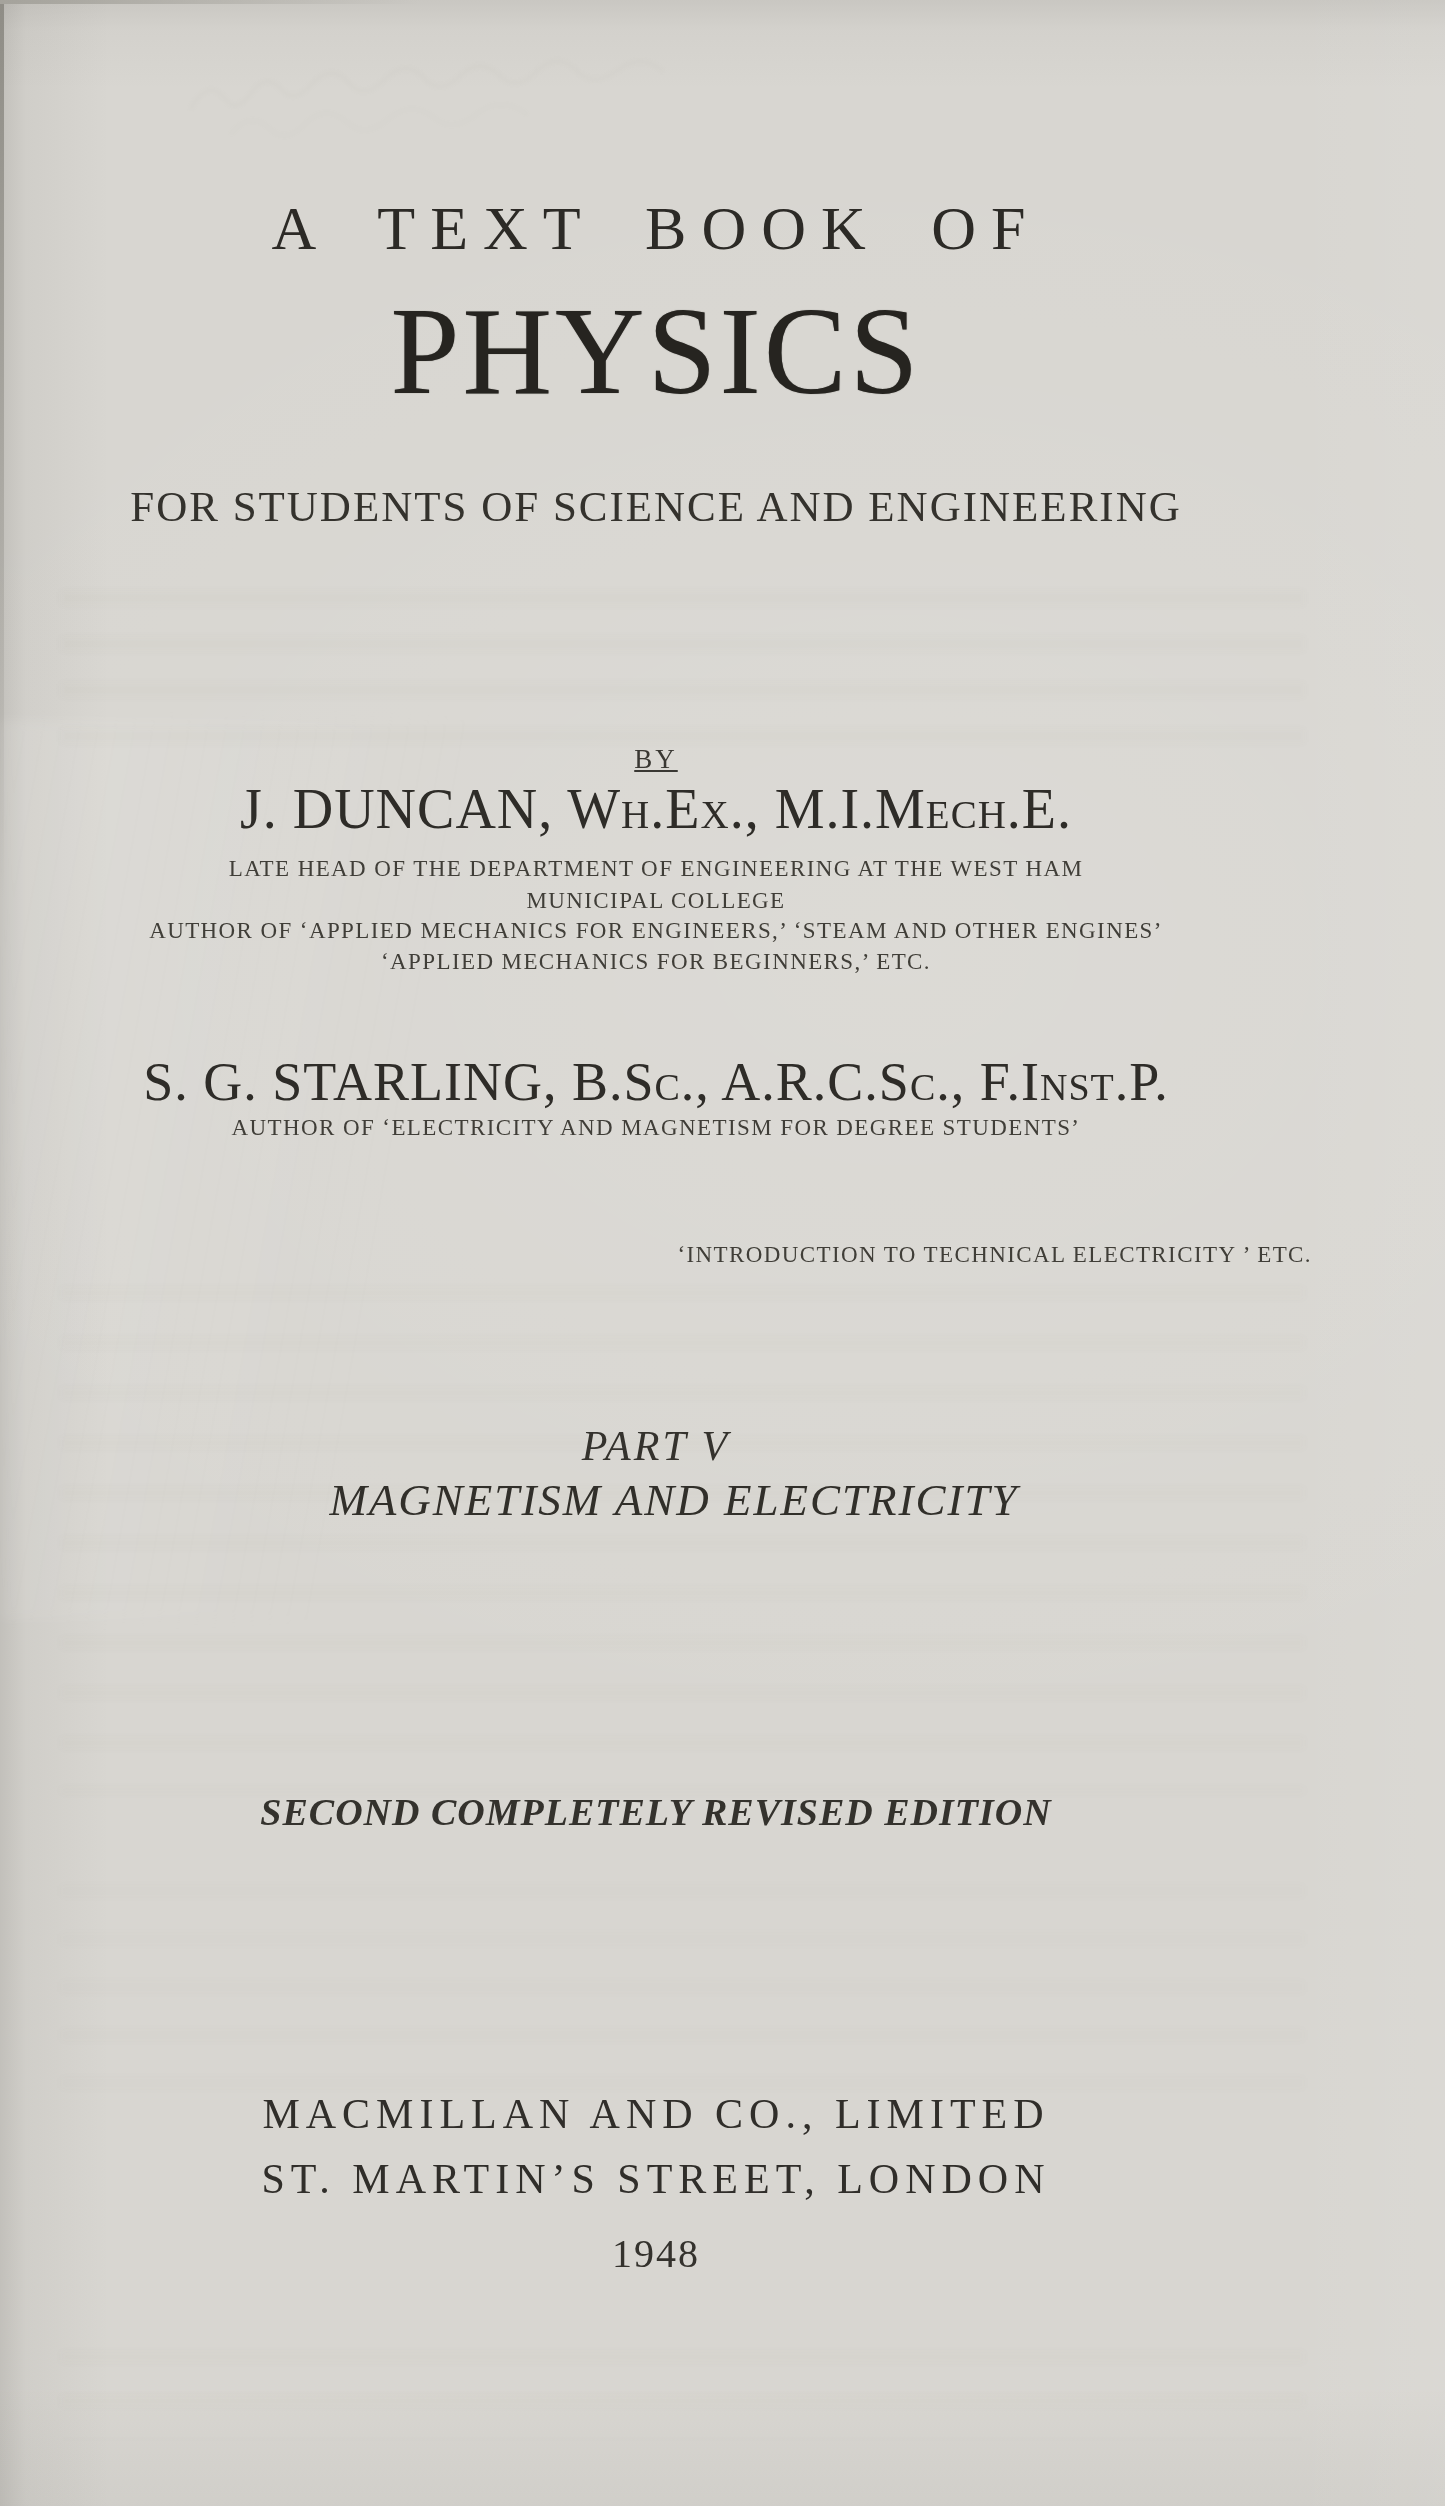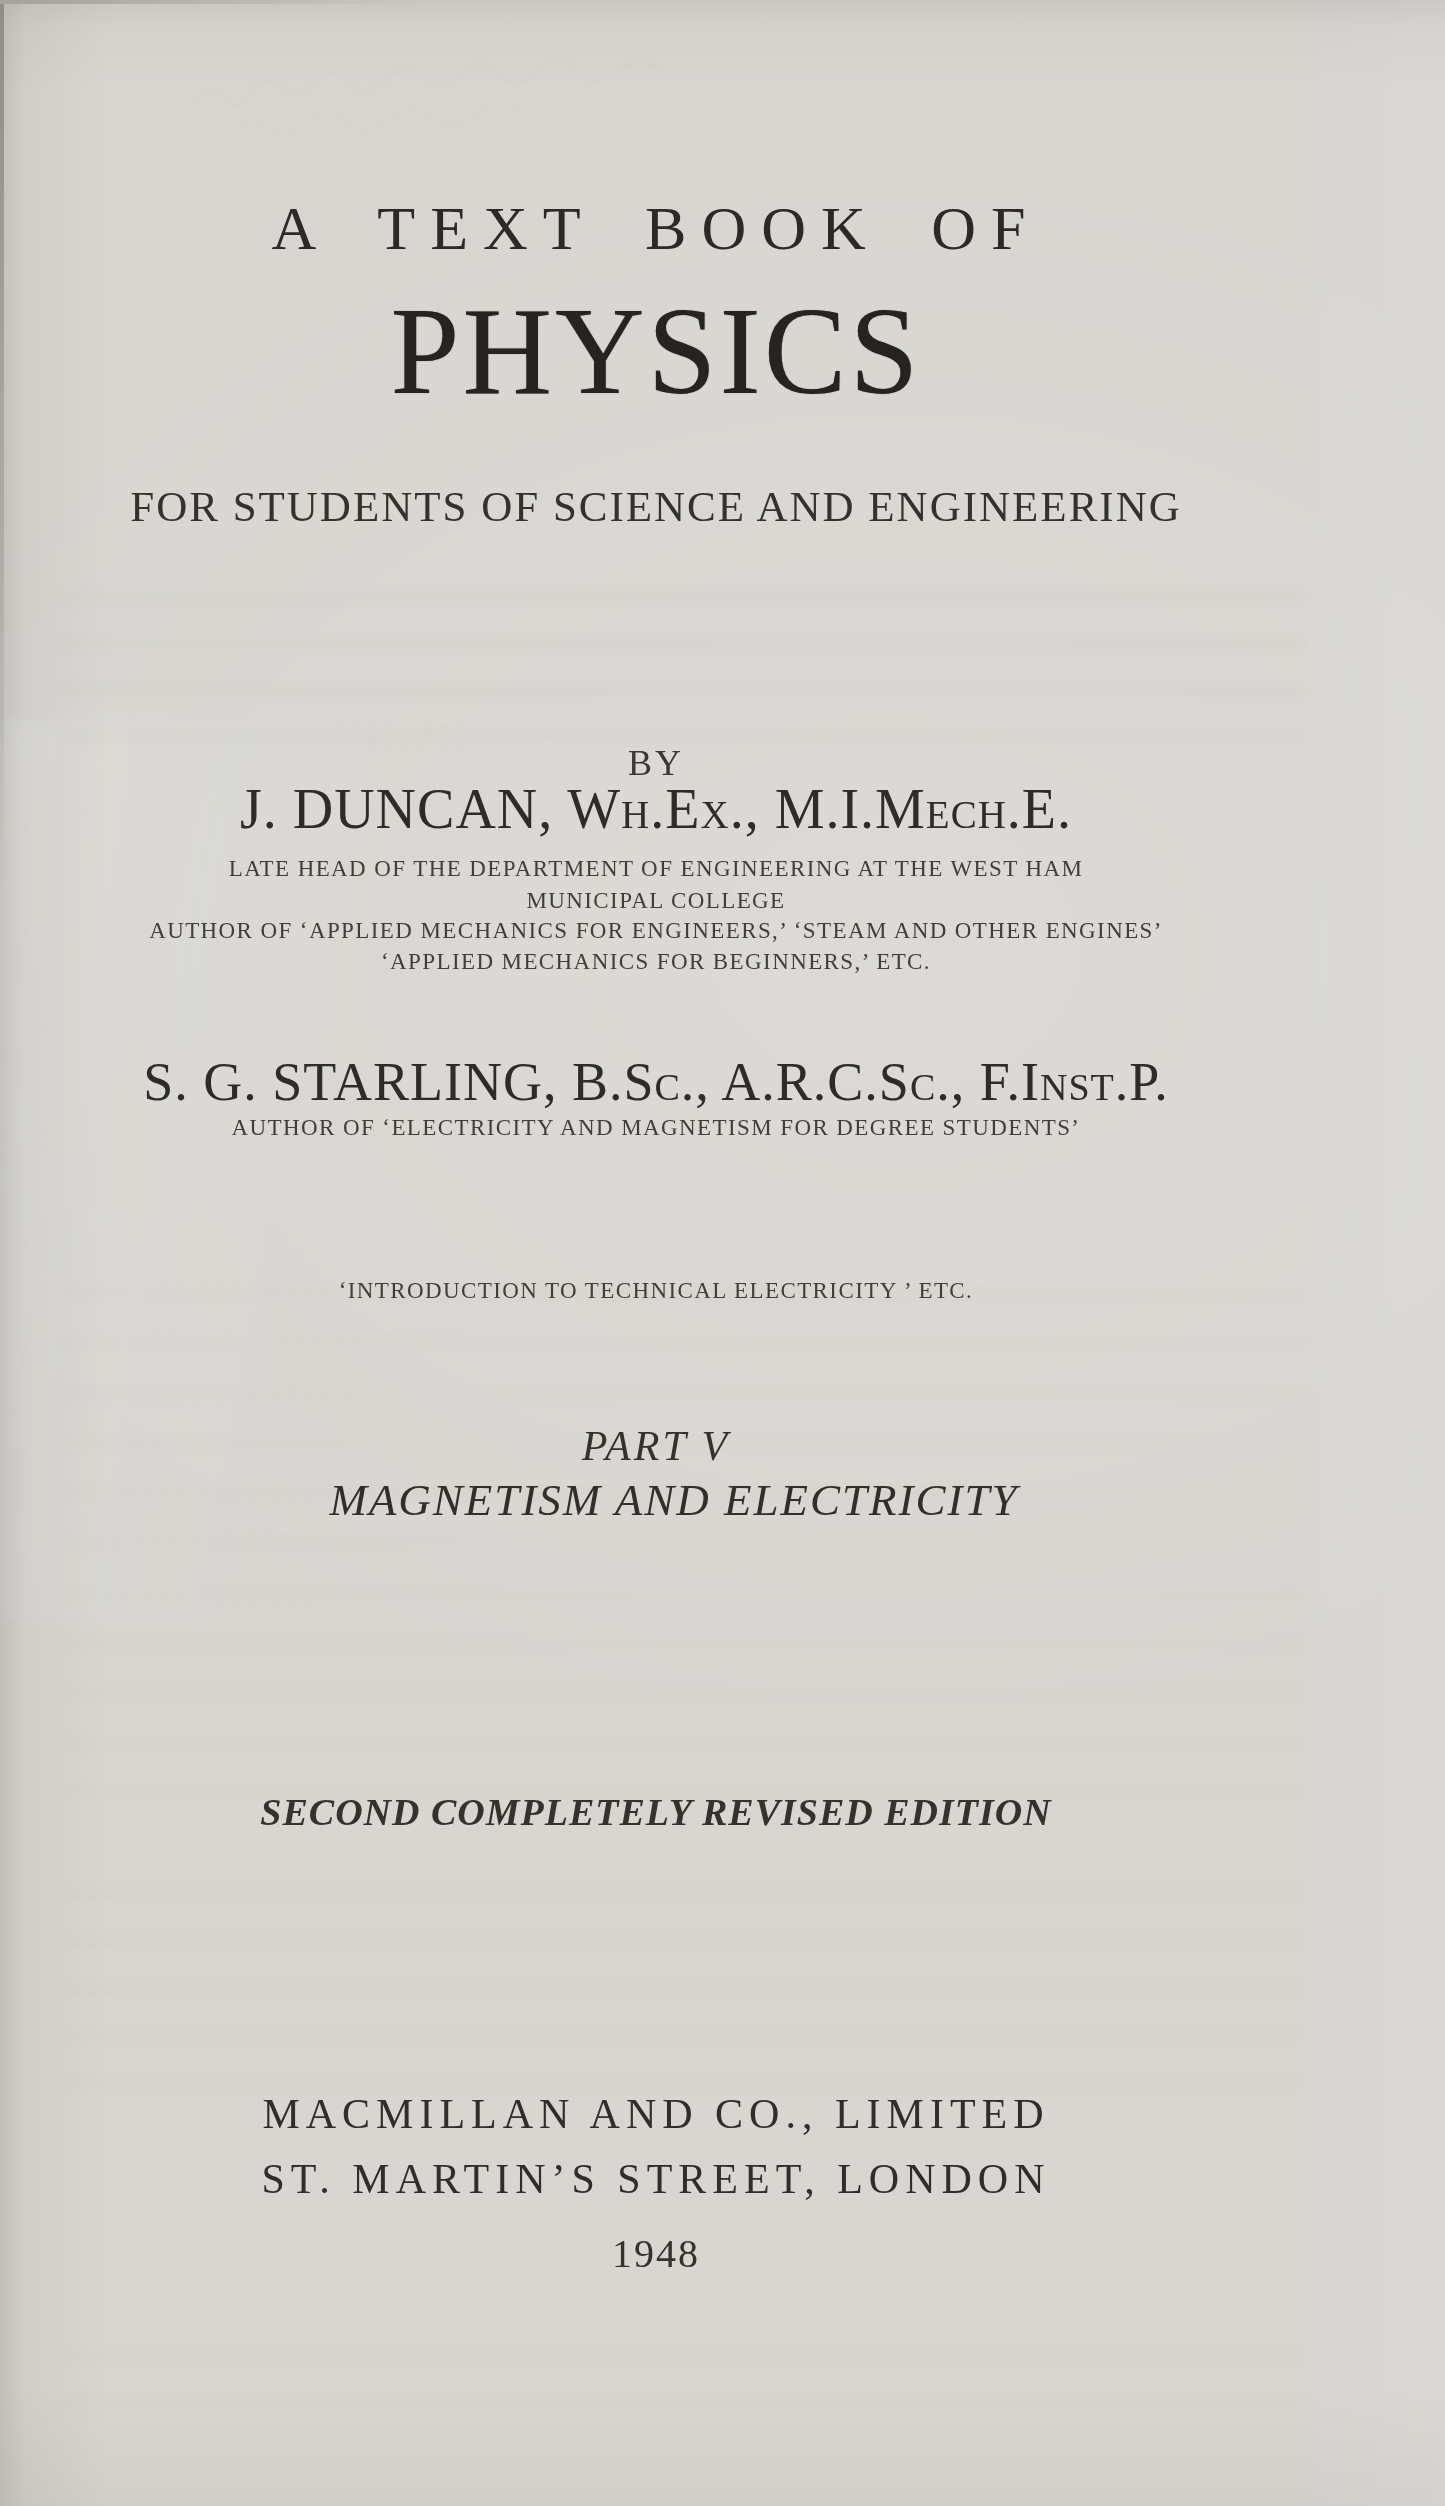--- a/index.html
+++ b/index.html
@@ -39,28 +39,28 @@
     background:repeating-linear-gradient(180deg, rgba(95,92,80,0) 0 30px, rgba(95,92,80,0.030) 30px 44px);}
   .ghost-script{position:absolute;left:170px;top:40px;opacity:.30;filter:blur(2px);}
 
   
   .tline{position:absolute;left:0;width:1312px;text-align:center;line-height:1.05;}
   .series{top:196px;font-size:62px;letter-spacing:15px;word-spacing:20px;color:#2c2a26;}
   .main{top:287px;font-size:124px;letter-spacing:3px;color:#262420;
         text-shadow:0 0 1px rgba(38,36,32,.55);}
   .subtitle{top:484px;font-size:43px;letter-spacing:2px;color:#34322d;}
   .smallcaps{font-variant:small-caps;}
-  .by{top:745px;font-size:36px;letter-spacing:3px;color:#3a3833;}
+  .by{top:745px;font-size:27px;letter-spacing:3px;color:#3a3833;text-decoration:underline;}
   .author-name{font-size:56px;letter-spacing:1px;color:#2e2c28;font-variant:small-caps;}
   .a1{top:780px;}
   .a2{top:1054px;font-size:54px;}
   .affil{font-size:23px;letter-spacing:1.4px;color:#403e38;}
   .d1{top:857px;} .d2{top:889px;} .d3{top:919px;} .d4{top:950px;}
   .and{top:1019px;font-size:26px;letter-spacing:3px;color:#3a3833;}
-  .s1{top:1127px;} .s2{top:1116px;} .s3{top:1189px;} .s4{top:1279px;}
+  .s1{top:1127px;} .s2{top:1116px;} .s3{top:1189px;} .s4{top:1243px;text-align:right;}
   .ital{font-style:italic;}
   .part-label{top:1424px;font-size:42px;letter-spacing:3px;color:#34322d;}
   .part-title{top:1477px;font-size:45px;letter-spacing:2px;color:#312f2a;margin-left:18px;}
   .edition{top:1793px;font-size:38px;letter-spacing:1px;font-weight:600;color:#34322d;}
   .publisher{top:2092px;font-size:42px;letter-spacing:6px;color:#302e2a;}
   .address{top:2157px;font-size:42px;letter-spacing:6px;color:#302e2a;}
   .year{top:2233px;font-size:40px;letter-spacing:2px;color:#34322d;}
 </style>
 </head>
 <body>

